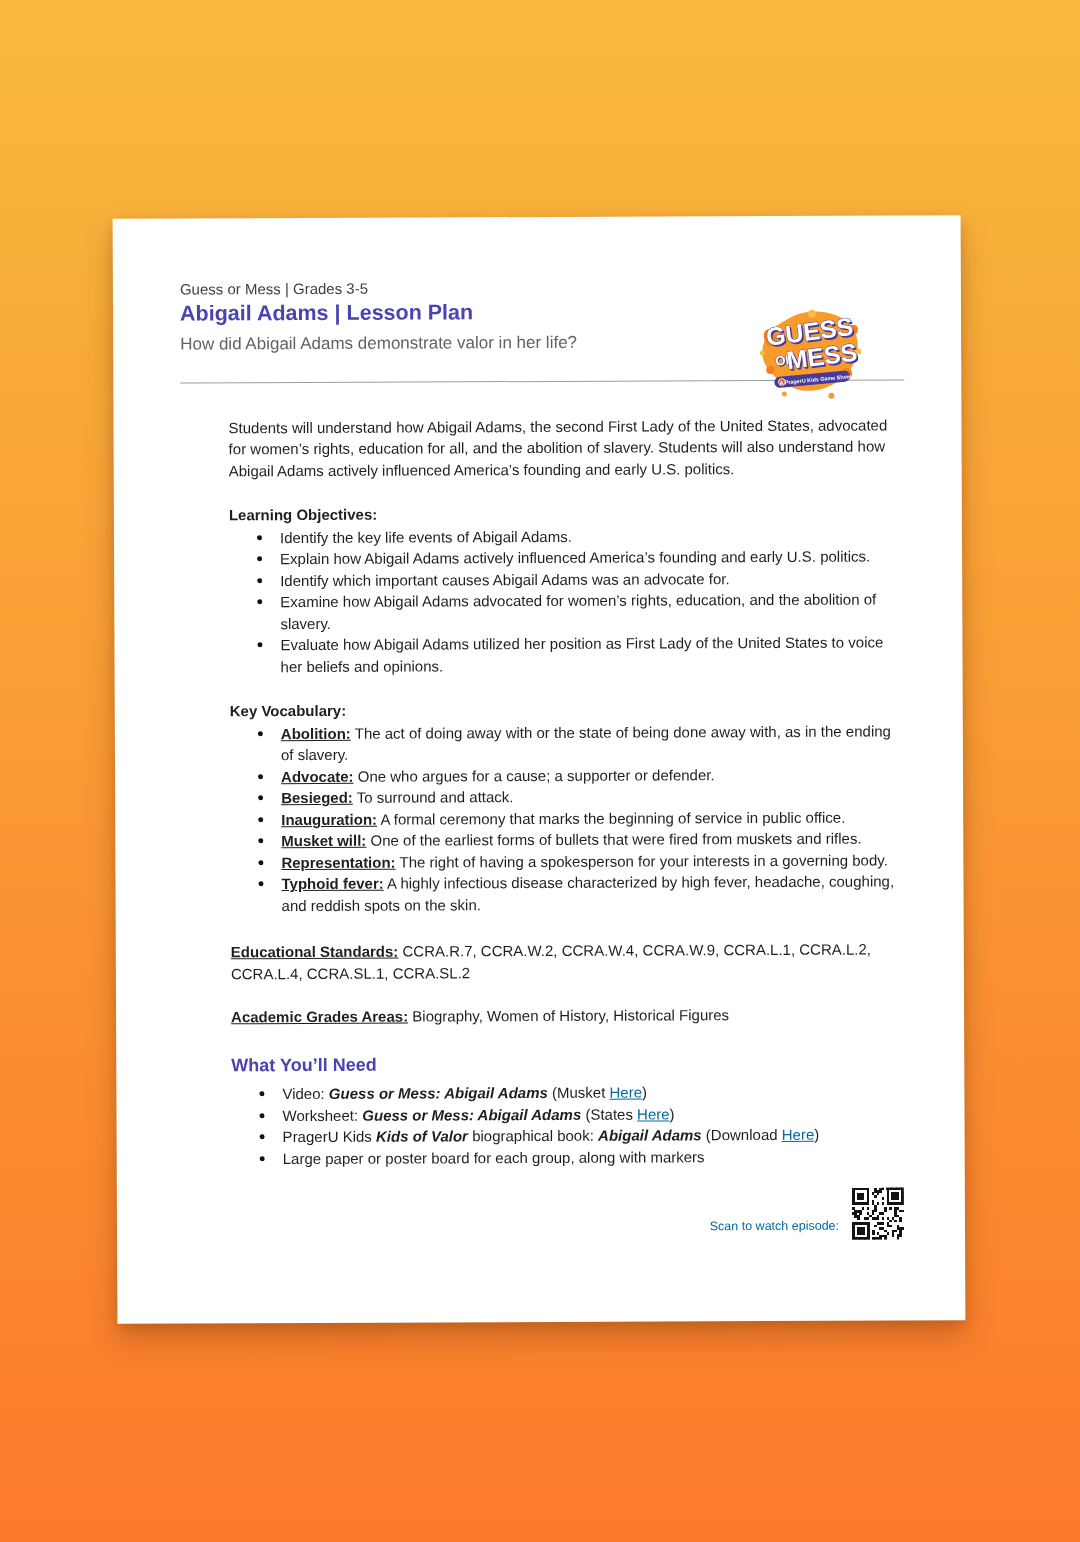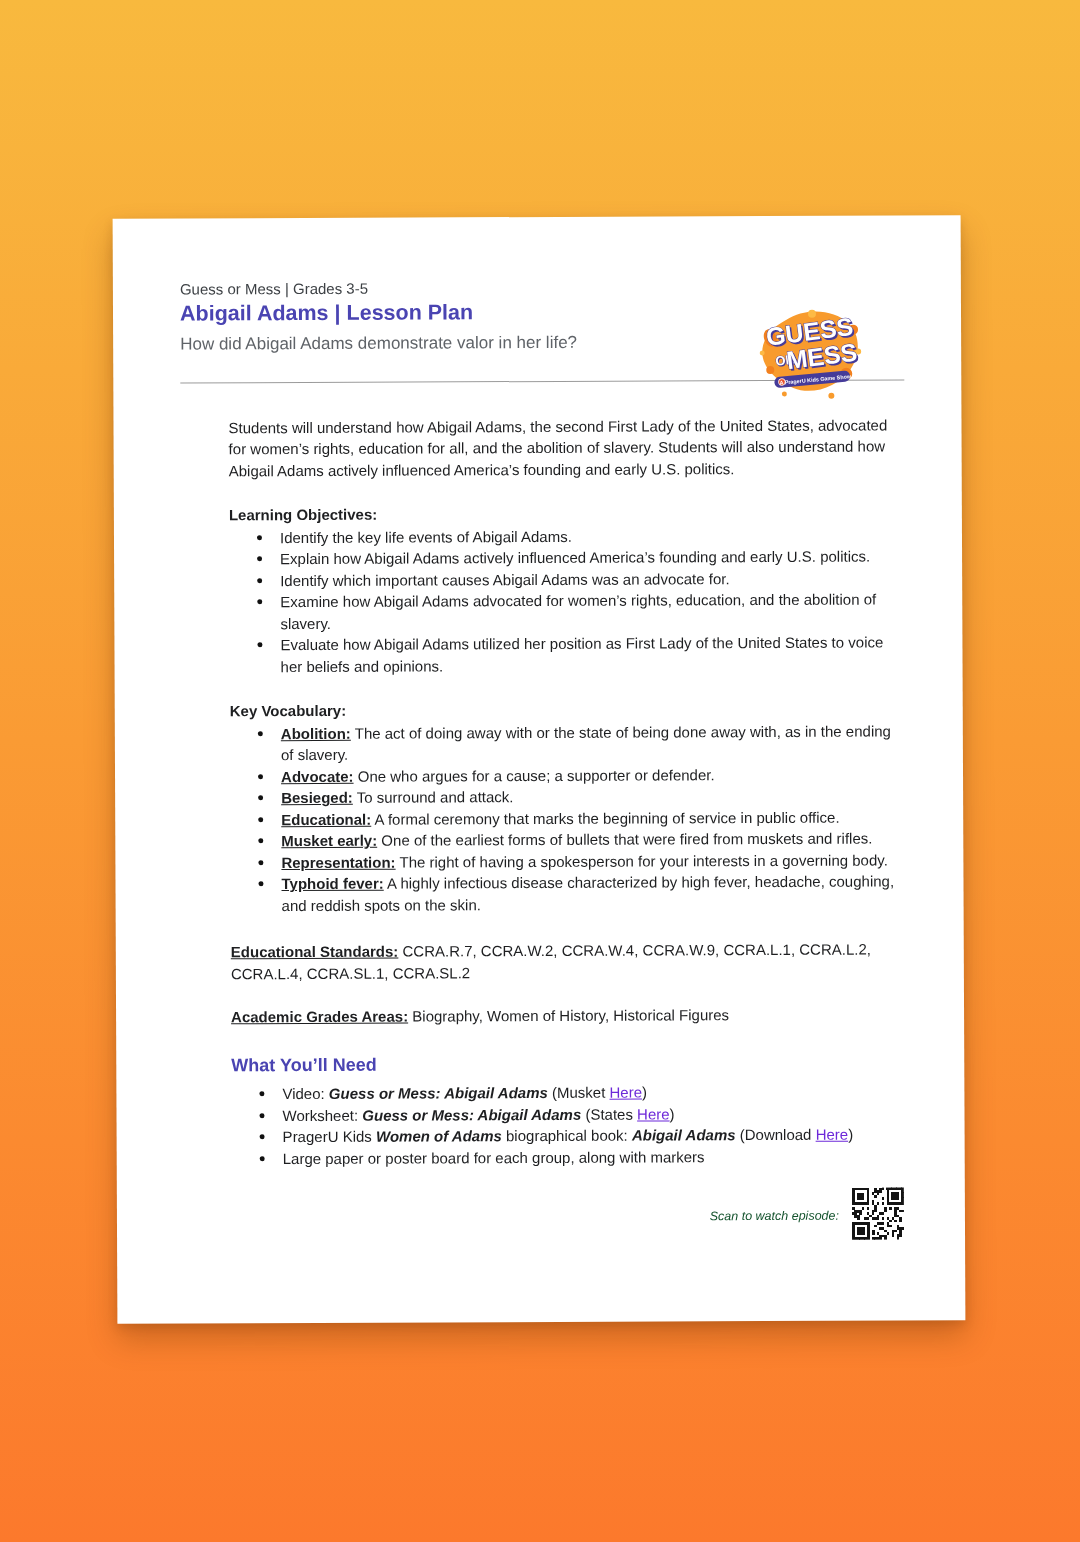--- a/index.html
+++ b/index.html
@@ -26,23 +26,23 @@
   .intro{margin:34px 0 0 0;}
   .sec-heading{margin-top:23px;font-weight:bold;}
   ul{margin:1px 0 0 0;padding:0;list-style:none;}
   li{position:relative;padding-left:51px;}
   li .dot{position:absolute;left:28px;top:8px;width:5px;height:5px;border-radius:50%;background:#111;}
   .b{font-weight:bold;text-decoration:underline;}
   .i{font-style:italic;font-weight:bold;}
   .standards{margin:25px 0 0 0;}
   .subjects{margin:22px 0 0 0;}
   .need-heading{margin:27px 0 7px 0;font-size:18px;font-weight:bold;color:#4A44B2;}
-  a.link{color:#6d28d9;text-decoration:underline;cursor:pointer;}
+  a.link{color:#0369a1;text-decoration:underline;cursor:pointer;}
   .qr-row{margin-top:21px;display:flex;justify-content:flex-end;align-items:flex-end;gap:13px;padding-right:4px;}
-  .qr-caption{font-style:italic;font-size:12.5px;color:#14532d;margin-bottom:13px;}
+  .qr-caption{font-size:12.5px;color:#0369a1;margin-bottom:3px;}
   #qr{display:block;}
 </style>
 </head>
 <body>
 
 <div class="page">
 
   <div style="position:relative;">
     <div class="eyebrow">Guess or Mess | Grades 3-5</div>
     <h1 class="title">Abigail Adams | Lesson Plan</h1>
@@ -94,37 +94,37 @@
           <li><span class="dot"></span><span>Evaluate how Abigail Adams utilized her position as First Lady of the United States to voice her beliefs and opinions.</span></li>
         </ul>
     </div>
 
     <div>
       <div class="sec-heading">Key Vocabulary:</div>
       <ul id="kv-list">
           <li><span class="dot"></span><span class="b">Abolition:</span><span> The act of doing away with or the state of being done away with, as in the ending of slavery.</span></li>
           <li><span class="dot"></span><span class="b">Advocate:</span><span> One who argues for a cause; a supporter or defender.</span></li>
           <li><span class="dot"></span><span class="b">Besieged:</span><span> To surround and attack.</span></li>
-          <li><span class="dot"></span><span class="b">Educational:</span><span> A formal ceremony that marks the beginning of service in public office.</span></li>
-          <li><span class="dot"></span><span class="b">Musket early:</span><span> One of the earliest forms of bullets that were fired from muskets and rifles.</span></li>
+          <li><span class="dot"></span><span class="b">Inauguration:</span><span> A formal ceremony that marks the beginning of service in public office.</span></li>
+          <li><span class="dot"></span><span class="b">Musket will:</span><span> One of the earliest forms of bullets that were fired from muskets and rifles.</span></li>
           <li><span class="dot"></span><span class="b">Representation:</span><span> The right of having a spokesperson for your interests in a governing body.</span></li>
           <li><span class="dot"></span><span class="b">Typhoid fever:</span><span> A highly infectious disease characterized by high fever, headache, coughing, and reddish spots on the skin.</span></li>
         </ul>
     </div>
 
     <p class="standards"><span class="b">Educational Standards:</span><span> CCRA.R.7, CCRA.W.2, CCRA.W.4, CCRA.W.9, CCRA.L.1, CCRA.L.2, CCRA.L.4, CCRA.SL.1, CCRA.SL.2</span></p>
 
     <p class="subjects"><span class="b">Academic Grades Areas:</span><span> Biography, Women of History, Historical Figures</span></p>
 
     <div>
       <div class="need-heading">What You’ll Need</div>
       <ul id="need-list">
           <li><span class="dot"></span><span>Video: </span><span class="i">Guess or Mess: Abigail Adams</span><span> (Musket </span><a class="link" href="#">Here</a><span>)</span></li>
           <li><span class="dot"></span><span>Worksheet: </span><span class="i">Guess or Mess: Abigail Adams</span><span> (States </span><a class="link" href="#">Here</a><span>)</span></li>
-          <li><span class="dot"></span><span>PragerU Kids </span><span class="i">Women of Adams</span><span> biographical book: </span><span class="i">Abigail Adams</span><span> (Download </span><a class="link" href="#">Here</a><span>)</span></li>
+          <li><span class="dot"></span><span>PragerU Kids </span><span class="i">Kids of Valor</span><span> biographical book: </span><span class="i">Abigail Adams</span><span> (Download </span><a class="link" href="#">Here</a><span>)</span></li>
           <li><span class="dot"></span><span>Large paper or poster board for each group, along with markers</span></li>
         </ul>
     </div>
 
     <div class="qr-row">
       <span class="qr-caption">Scan to watch episode:</span>
       <svg id="qr" width="52" height="52" shape-rendering="crispEdges">
           <rect x="0.00" y="0.00" width="2.68" height="2.68" fill="#141414"></rect>
           <rect x="2.48" y="0.00" width="2.68" height="2.68" fill="#141414"></rect>
           <rect x="4.95" y="0.00" width="2.68" height="2.68" fill="#141414"></rect>

